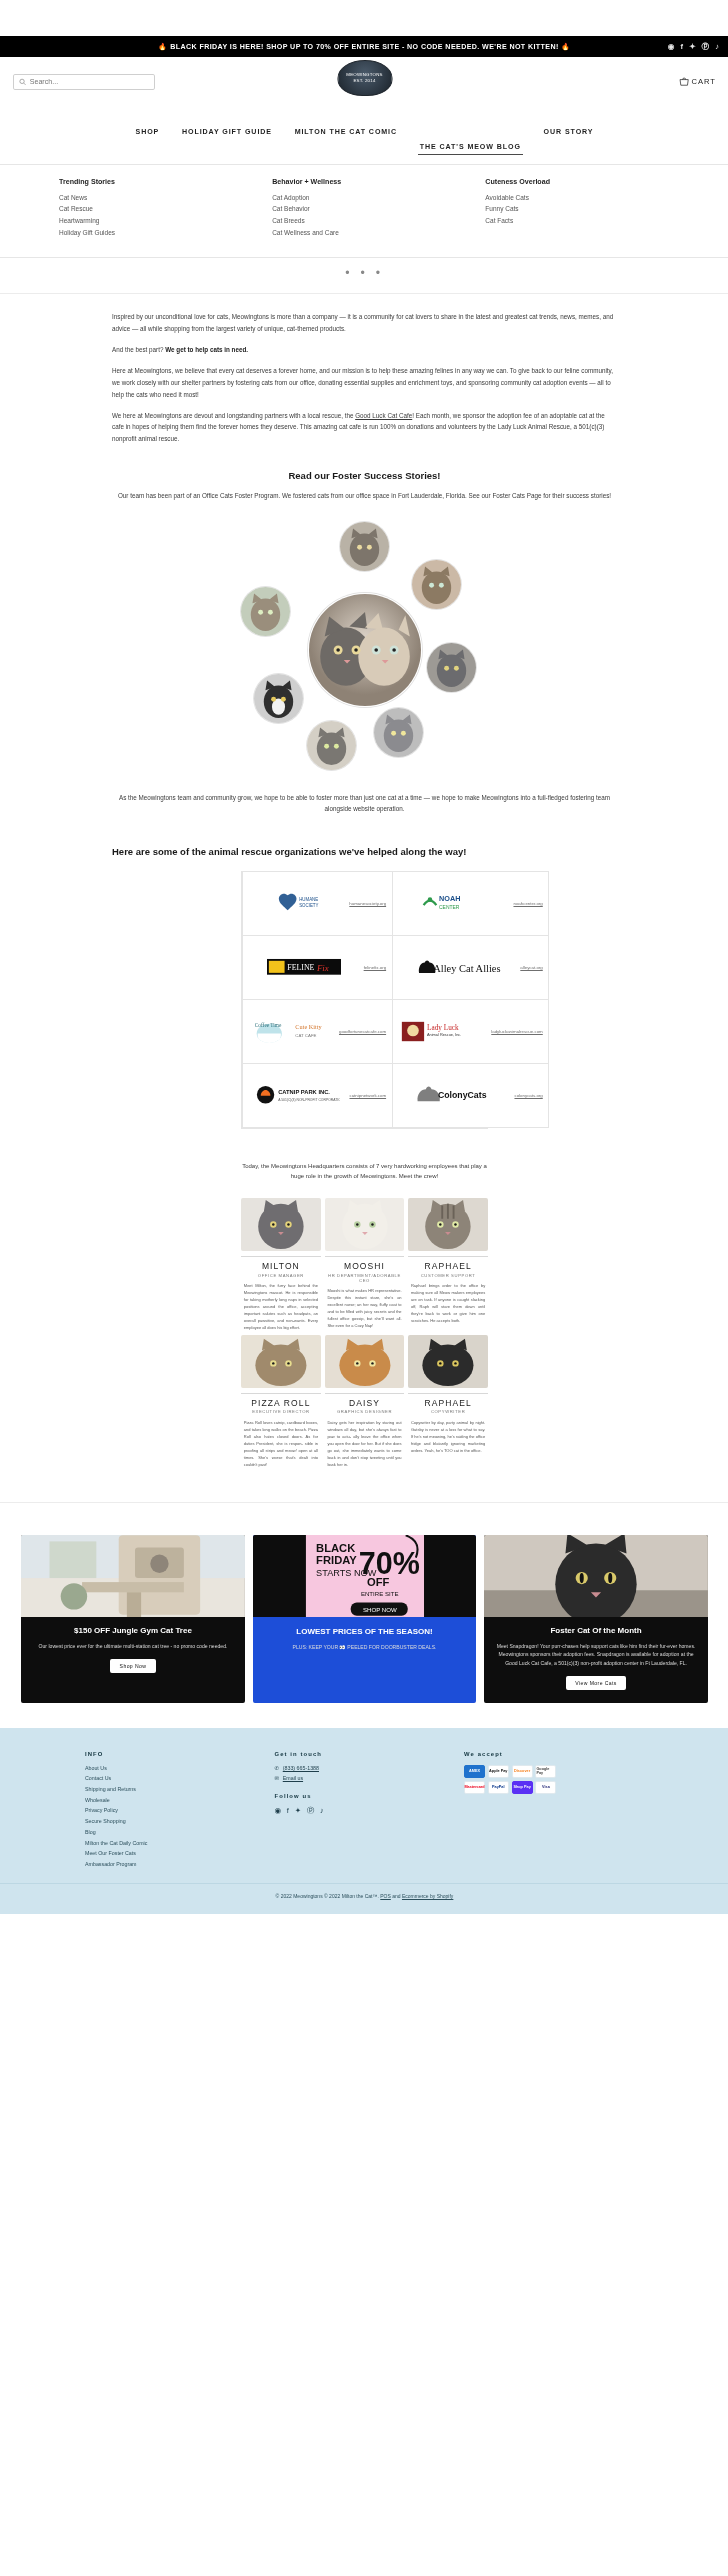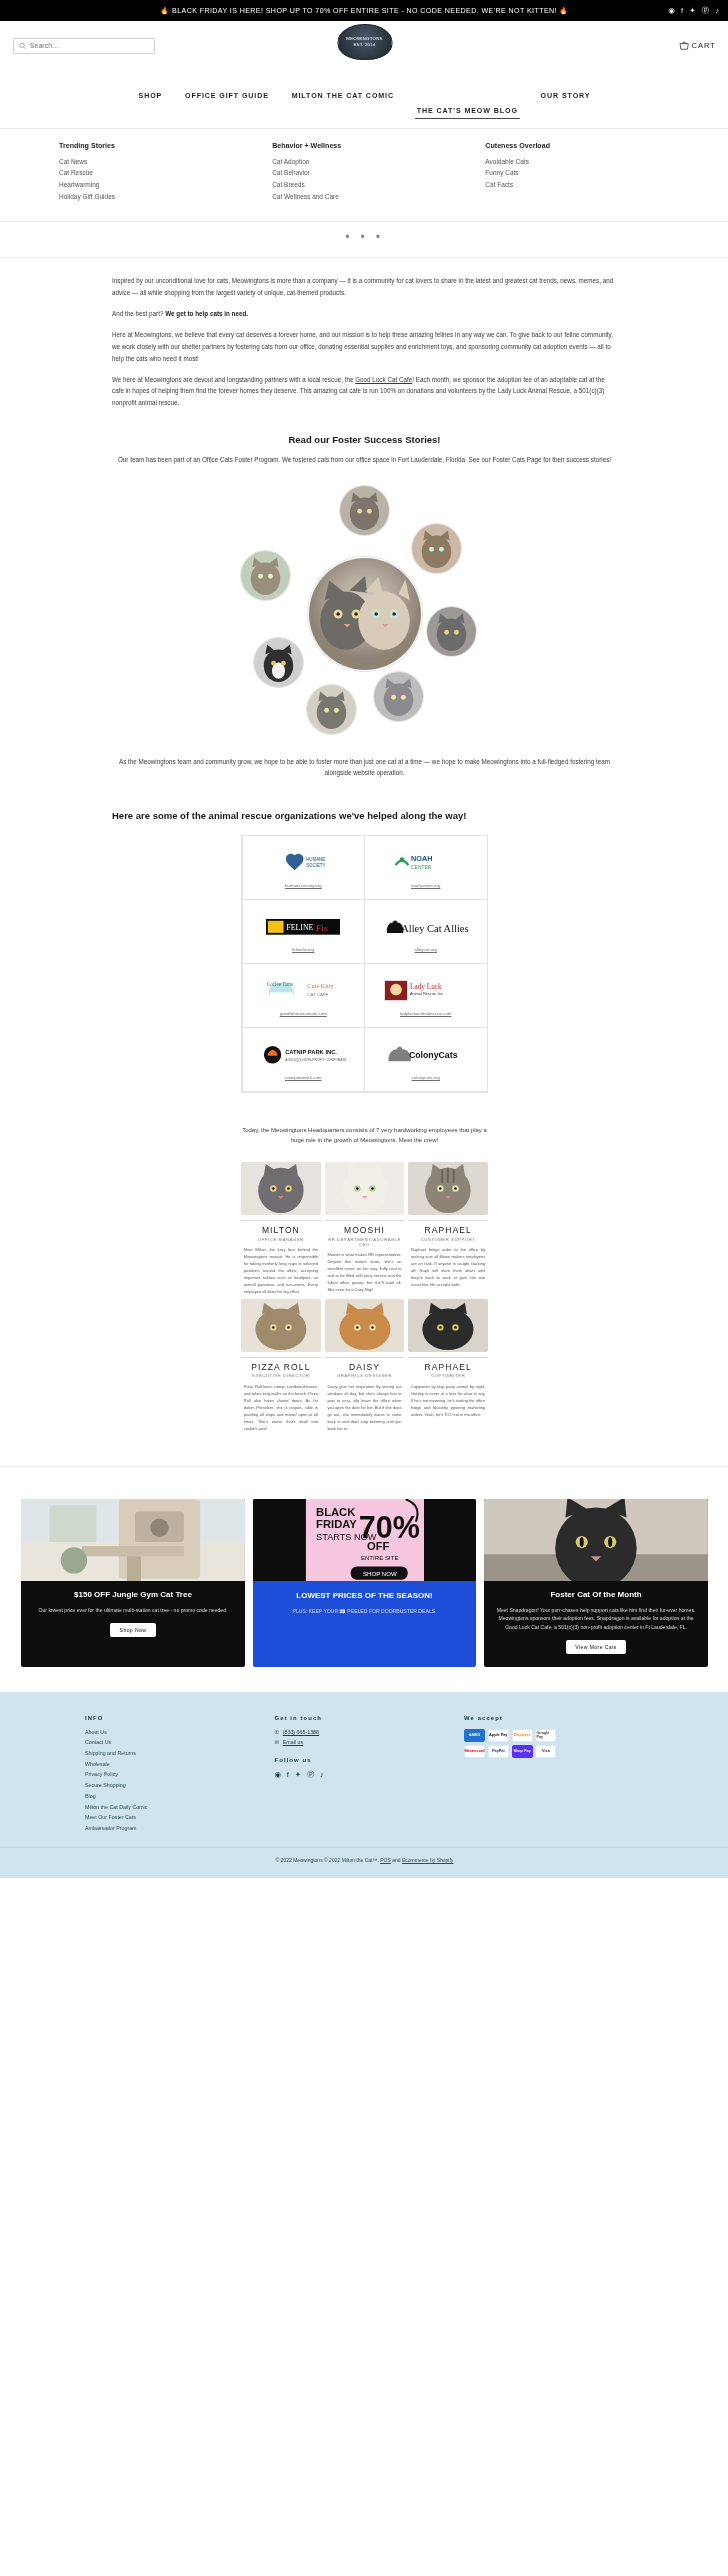--- a/index.html
+++ b/index.html
@@ -16,21 +16,22 @@
   .announce {
     background: #000;
     color: #fff;
     height: 21px;
     display: flex;
     align-items: center;
     justify-content: center;
     position: relative;
     font-size: 7.1px;
     letter-spacing: 0.4px;
-    font-weight: normal;
+    font-weight: bold;
+    margin-top: 36px;
   }
   .announce .social {
     position: absolute;
     right: 9.5px;
     display: flex;
     gap: 5.7px;
     align-items: center;
   }
   .announce .social span { font-size: 7.6px; opacity: .9; }
 
@@ -199,23 +200,23 @@
     margin: 13.3px auto 0;
     border: 0.9px solid #e4e4e4;
     display: grid;
     grid-template-columns: 1fr 1fr;
   }
   .logo-cell {
     border: 0.9px solid #e4e4e4;
     margin: -0.5px;
     height: 65px;
     display: flex;
-    flex-direction: column;
+    flex-direction: row;
     align-items: center;
-    justify-content: center;
+    justify-content: flex-start;
     gap: 3.8px;
     padding: 5.7px;
     background: #fff;
   }
   .logo-cell .mark {
     height: 32px;
     display: flex; align-items: center; justify-content: center;
     width: 100%;
   }
   .logo-cell .cap {
@@ -391,21 +392,21 @@
     <svg width="12.3" height="12.3" viewBox="0 0 24 24">
       <path d="M4 7h16l-1.5 11H5.5z" fill="none" stroke="#222" stroke-width="1.4"></path>
       <path d="M9 7a3 3 0 0 1 6 0" fill="none" stroke="#222" stroke-width="1.4"></path>
     </svg>
     <span>CART</span>
   </div>
 </div>
 
 <div class="nav">
   <div class="item">SHOP</div>
-  <div class="item">OFFICE GIFT GUIDE</div>
+  <div class="item">HOLIDAY GIFT GUIDE</div>
   <div class="item">MILTON THE CAT COMIC</div>
   <div class="item active">THE CAT'S MEOW BLOG</div>
   <div class="item">OUR STORY</div>
 </div>
 
 <div class="megamenu">
   <div class="mm-col">
     <h4>Trending Stories</h4>
     <ul>
       <li>Cat News</li>

